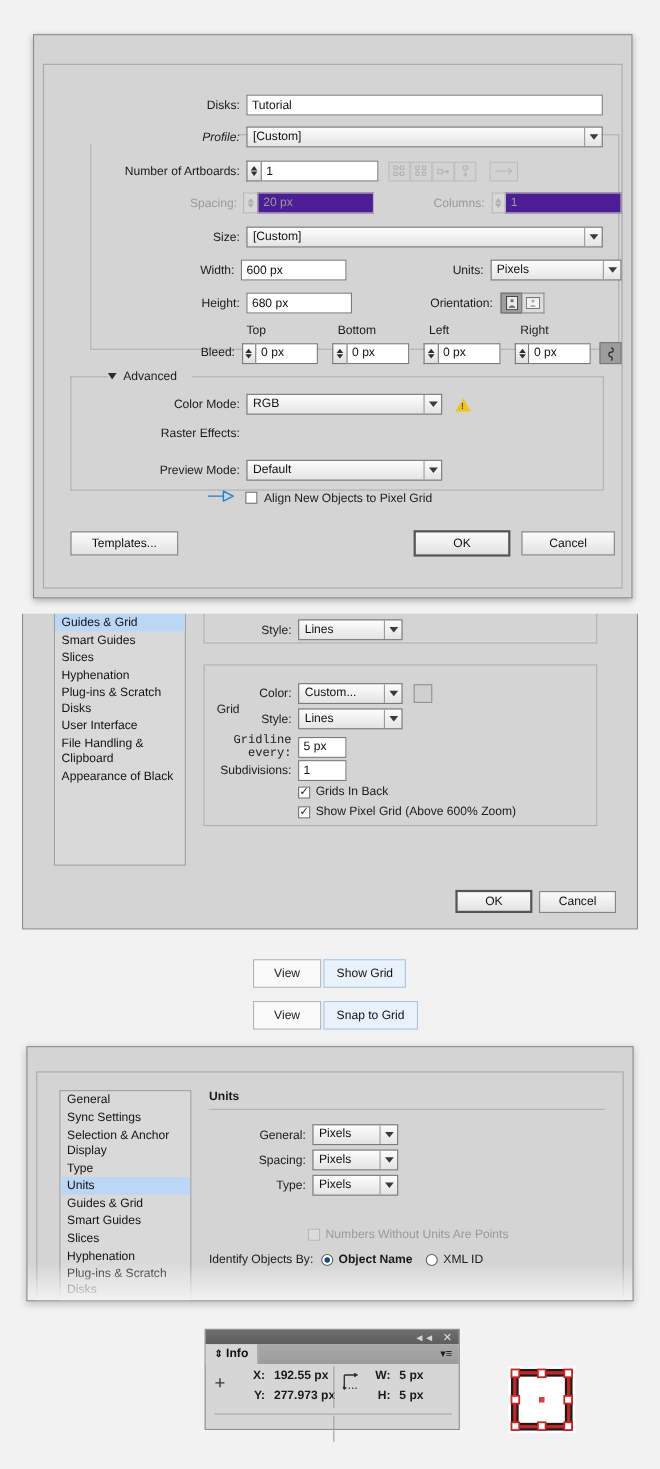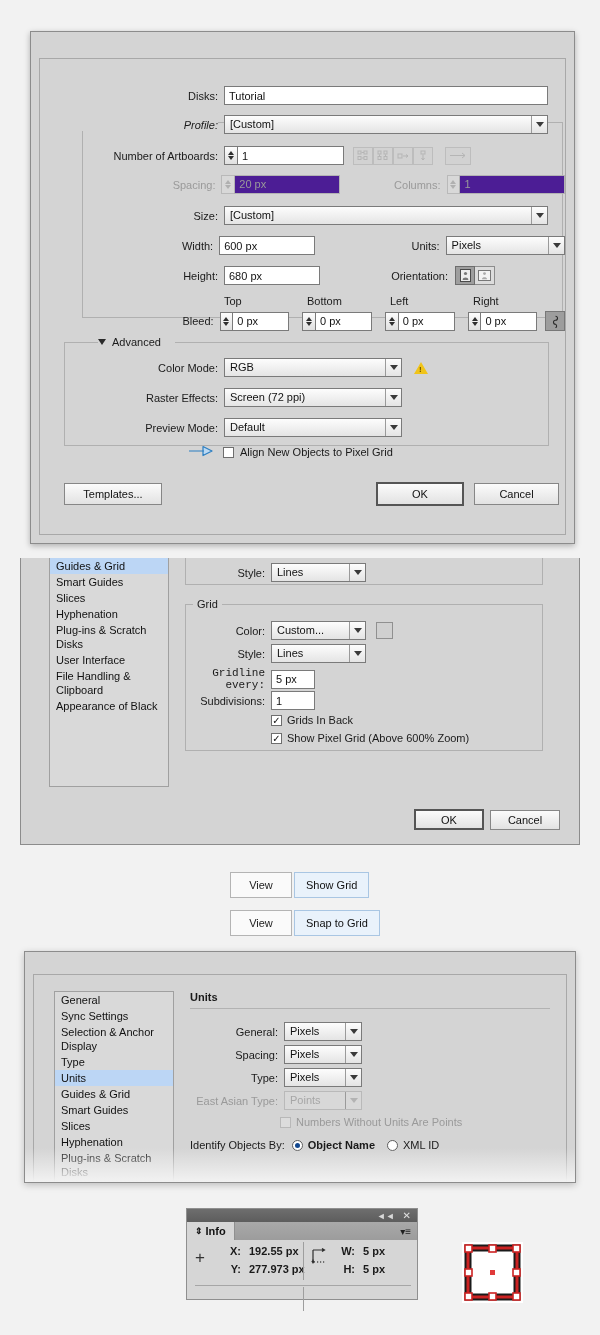--- a/index.html
+++ b/index.html
@@ -64,21 +64,21 @@
 
   .btn {
     border:1px solid #868686; background:linear-gradient(#fbfbfb,#e2e2e2);
     font-size:11px; color:#111; height:22px; padding:0 12px;
     display:flex; align-items:center; justify-content:center;
     font-family:"Liberation Sans", sans-serif;
   }
   .btn.primary { border:2px solid #555; }
 
   .grp { position:absolute; border:1px solid #b0b0b0; }
-  .grp-cap { position:absolute; background:#d4d4d4; padding:0 4px; font-size:11px; }
+  .grp-cap { position:absolute; background:#d4d4d4; padding:0 4px; font-size:11px;margin-top:41px; }
 
   .cb { width:11px;height:11px;border:1px solid #6e6e6e;background:#fff;
         display:inline-flex;align-items:center;justify-content:center;
         font-size:10px;line-height:9px;color:#111; }
   .cb.dim{ border-color:#b8b8b8; background:#dcdcdc; }
   .rb { width:11px;height:11px;border:1px solid #5c5c5c;border-radius:50%;
         background:#fff;display:inline-flex;align-items:center;justify-content:center;}
   .rb i{ width:5px;height:5px;border-radius:50%;background:#13488f;display:block;}
 
   
@@ -298,24 +298,20 @@
       <div class="lbl" style="width:178px;">Color Mode:</div>
       <div class="sel" style="margin-left:6px; width:178px;">
         <span>RGB</span>
         <span class="arrowbox"></span>
       </div>
       <span class="wtri" style="margin-left:12px;"></span>
     </div>
 
     <div class="row" style="position:absolute; left:0; top:329px; width:100%;">
       <div class="lbl" style="width:178px;">Raster Effects:</div>
-      <div class="sel" style="margin-left:6px; width:178px;">
-        <span>Screen (72 ppi)</span>
-        <span class="arrowbox"></span>
-      </div>
     </div>
 
     <div class="row" style="position:absolute; left:0; top:359px; width:100%;">
       <div class="lbl" style="width:178px;">Preview Mode:</div>
       <div class="sel" style="margin-left:6px; width:178px;">
         <span>Default</span>
         <span class="arrowbox"></span>
       </div>
     </div>
 
@@ -455,27 +451,20 @@
     </div>
 
     <div class="row" style="position:absolute; left:156px; top:93px;">
       <div class="lbl" style="width:88px;">Type:</div>
       <div class="sel" style="margin-left:6px; width:78px;">
         <span>Pixels</span>
         <span class="arrowbox"></span>
       </div>
     </div>
 
-    <div class="row" style="position:absolute; left:156px; top:116px;">
-      <div class="lbl dim" style="width:88px;">East Asian Type:</div>
-      <div class="sel dim" style="margin-left:6px; width:78px;">
-        <span>Points</span>
-        <span class="arrowbox"></span>
-      </div>
-    </div>
 
     <div class="row" style="position:absolute; left:246px; top:141px;">
       <span class="cb dim"></span>
       <span class="lbl dim" style="margin-left:5px;">Numbers Without Units Are Points</span>
     </div>
 
     <div class="row" style="position:absolute; left:156px; top:164px;">
       <div>Identify Objects By:</div>
       <span class="rb" style="margin-left:7px;">
           <i></i>

